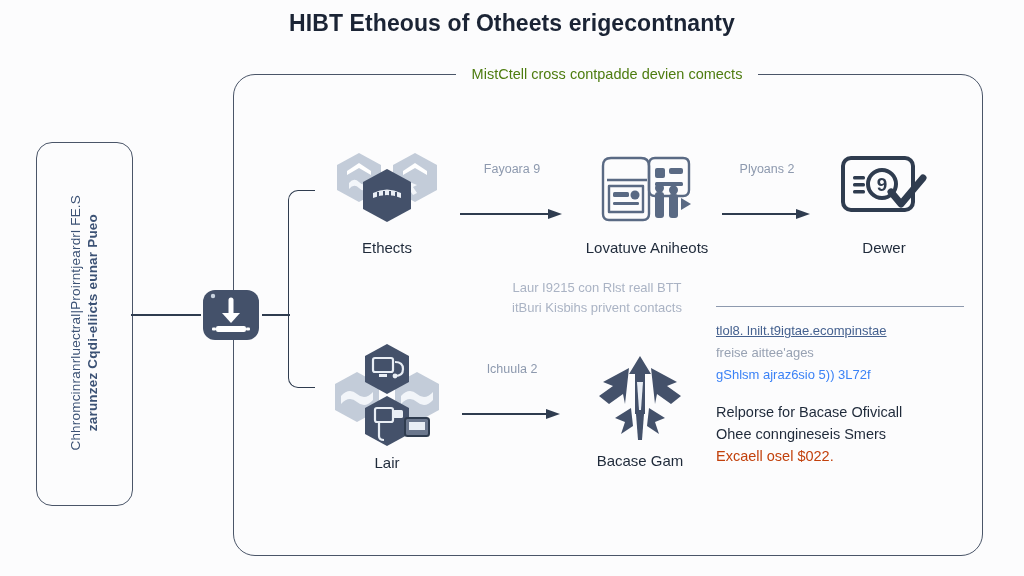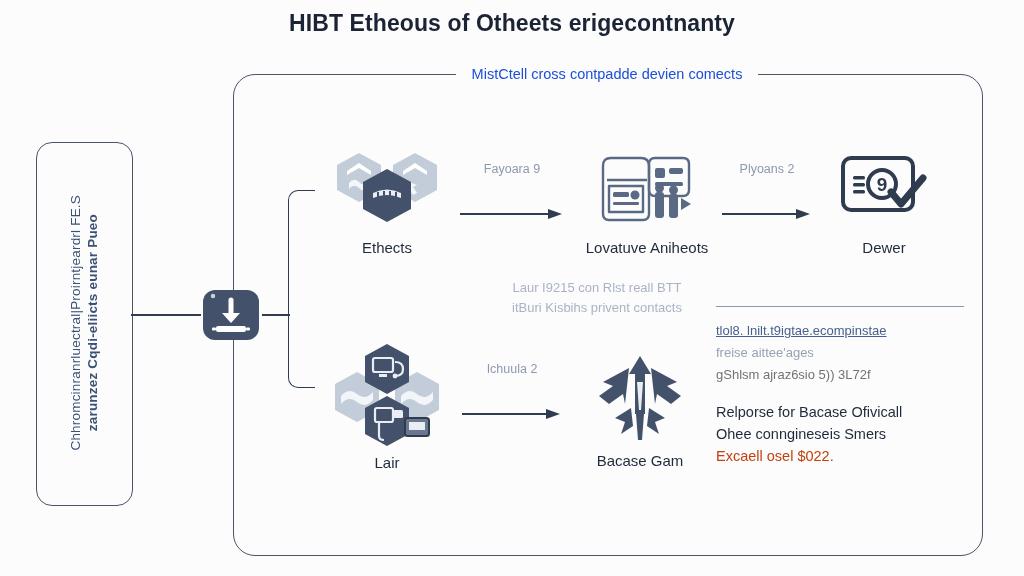--- a/index.html
+++ b/index.html
@@ -53,21 +53,21 @@
     height: 24px;
     display: flex;
     align-items: center;
     justify-content: center;
     pointer-events: none;
   }
   .stage-legend .legend-text {
     background: #fcfcfd;
     padding: 0 16px;
     font-size: 14.5px;
-    color: #1d4ed8;
+    color: #4d7c0f;
     white-space: nowrap;
   }
 
   
   .vpanel {
     position: absolute;
     left: 36px;
     top: 142px;
     width: 95px;
     height: 362px;
@@ -202,21 +202,21 @@
     margin-bottom: 7px;
   }
   .rpanel .r-sub {
     font-size: 13px;
     color: #98a2b3;
     white-space: nowrap;
     margin-bottom: 7px;
   }
   .rpanel .r-meta {
     font-size: 13px;
-    color: #737373;
+    color: #3b82f6;
     white-space: nowrap;
     margin-bottom: 20px;
   }
   .rpanel .r-body {
     font-size: 14.5px;
     line-height: 1.5;
     color: #1f2a3a;
   }
   .rpanel .r-body .bl { display: block; white-space: nowrap; }
   .rpanel .r-body .accent { color: #c2410c; }

